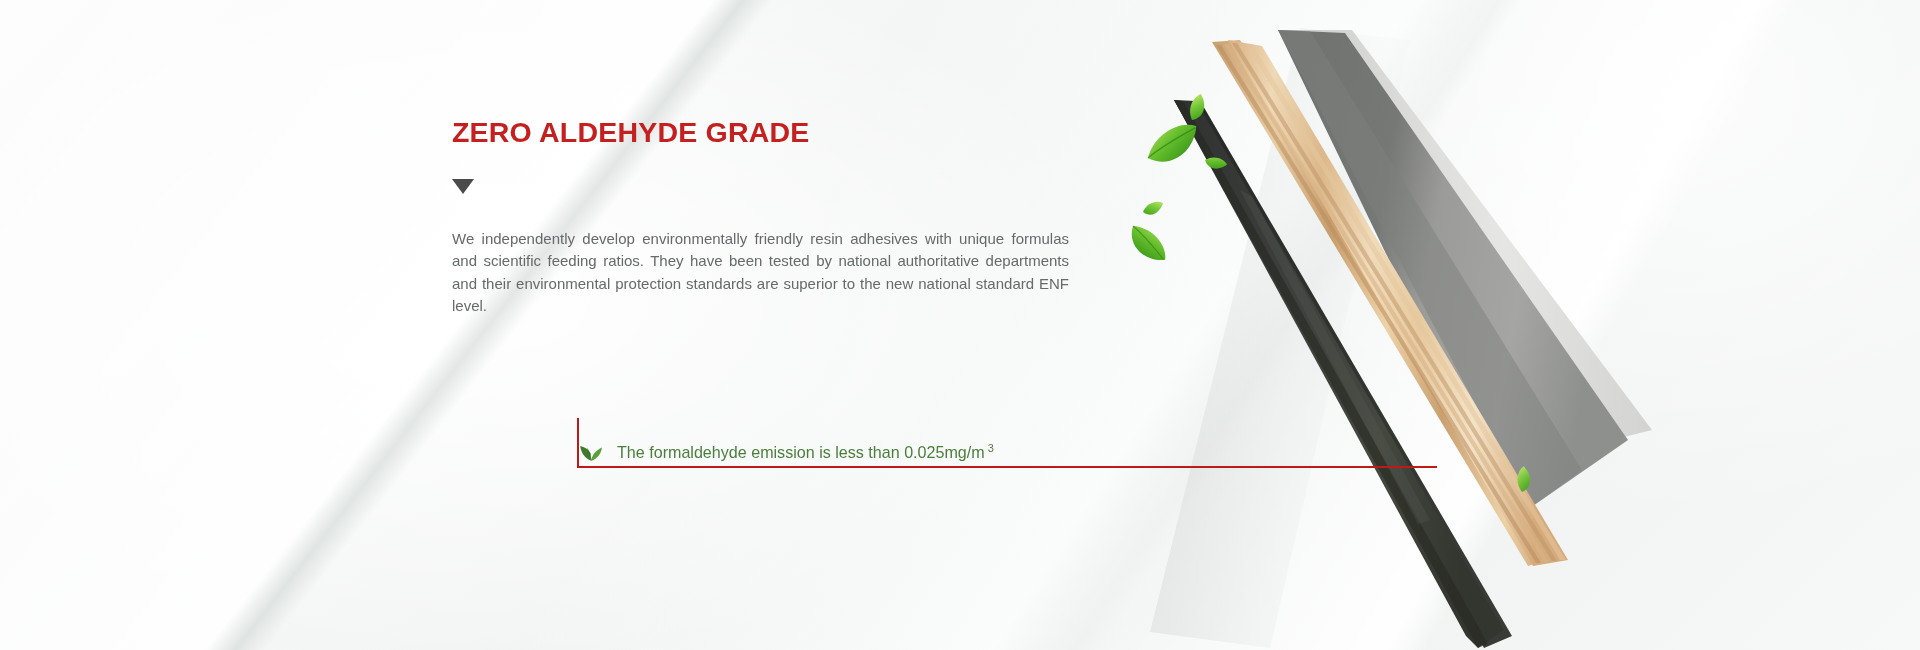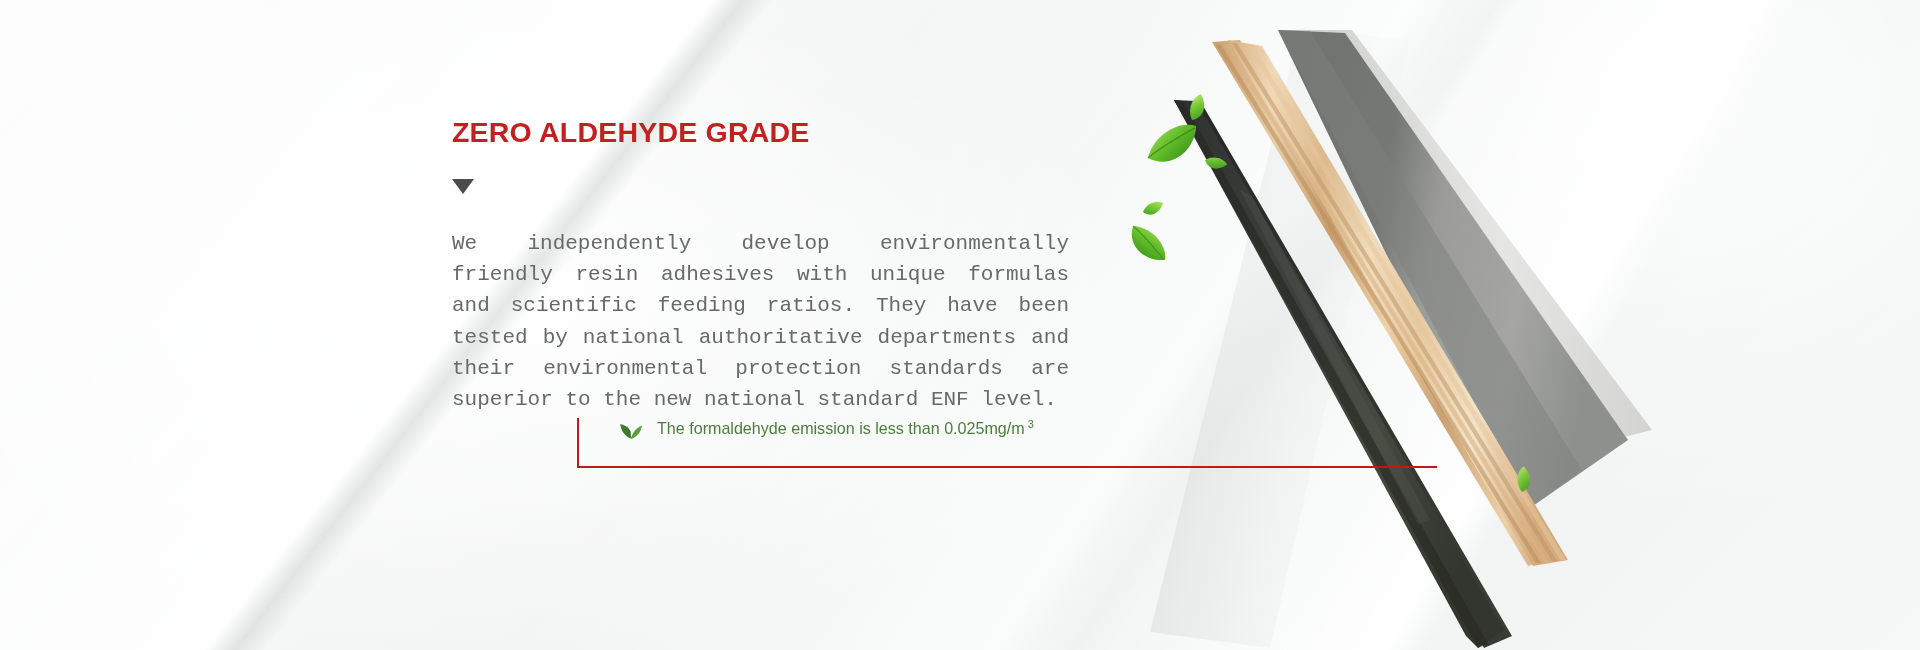--- a/index.html
+++ b/index.html
@@ -73,39 +73,37 @@
     width:0; height:0;
     border-left:11px solid transparent;
     border-right:11px solid transparent;
     border-top:15px solid #4b4b4b;
   }
 
   .body-copy {
     margin-top:34px;
     width:617px;
     color:#666a6a;
-    font-size:21px;
+    font-size:15px;
     line-height:1.485;
     text-align:justify;
-    font-family:Liberation Mono, monospace;
   }
 
   
   .badge-frame {
     position:absolute;
     left:577px; top:418px;
     width:860px; height:50px;
     border-left:2px solid #bf1a1a;
     border-bottom:2px solid #bf1a1a;
     z-index:5;
   }
   .badge-inner {
-    display:flex; align-items:flex-start;
+    display:flex; align-items:flex-end;
     height:44px;
-    padding-left:40px;
   }
   .leaf-badge-icon { width:24px; height:22px; flex:0 0 auto; margin-right:14px; }
   .badge-text {
     color:#4b7e3c;
     font-size:16.1px;
     white-space:nowrap;
   }
   .badge-text .sup { font-size:11px; vertical-align:super; margin-left:3px; }
 
   

